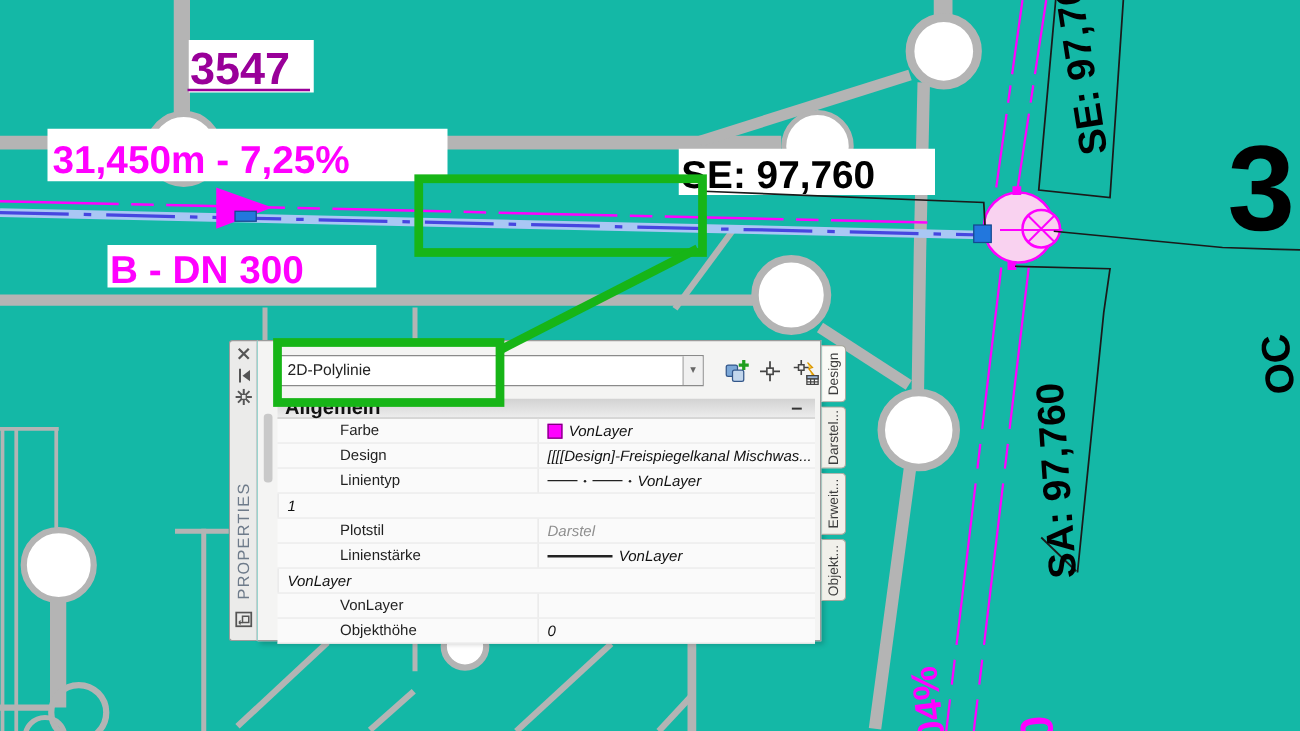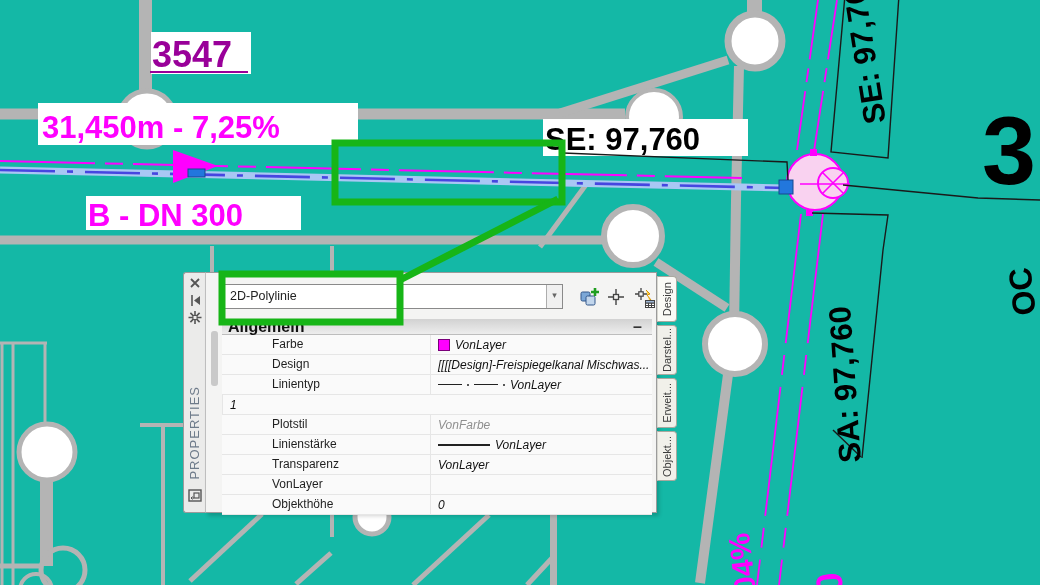--- a/index.html
+++ b/index.html
@@ -253,32 +253,31 @@
             </div>
           </div>
           <div class="prow">
             <div class="pval">
               <span>1</span>
             </div>
           </div>
           <div class="prow">
             <div class="plabel">Plotstil</div>
             <div class="pval muted">
-              <span>VonFarbe</span>
+              <span>Darstel</span>
             </div>
           </div>
           <div class="prow">
             <div class="plabel">Linienstärke</div>
             <div class="pval">
               <span class="lw-seg"></span>
               <span>VonLayer</span>
             </div>
           </div>
           <div class="prow">
-            <div class="plabel">Transparenz</div>
             <div class="pval">
               <span>VonLayer</span>
             </div>
           </div>
           <div class="prow">
             <div class="plabel">VonLayer</div>
             <div class="pval">
               <span></span>
             </div>
           </div>

